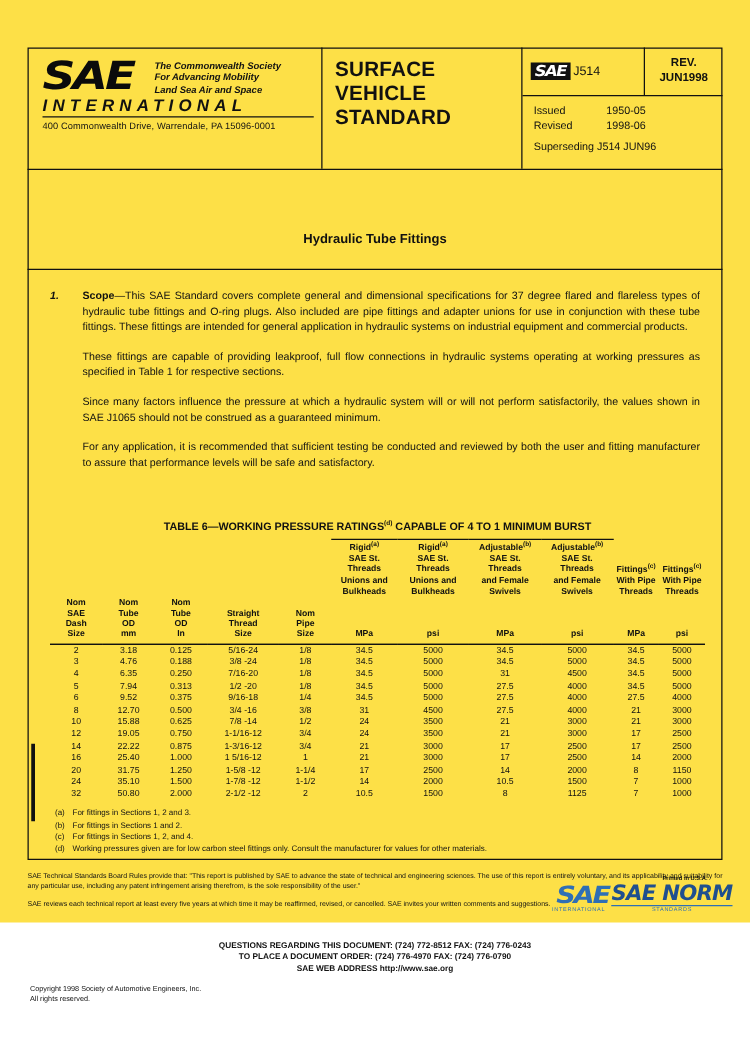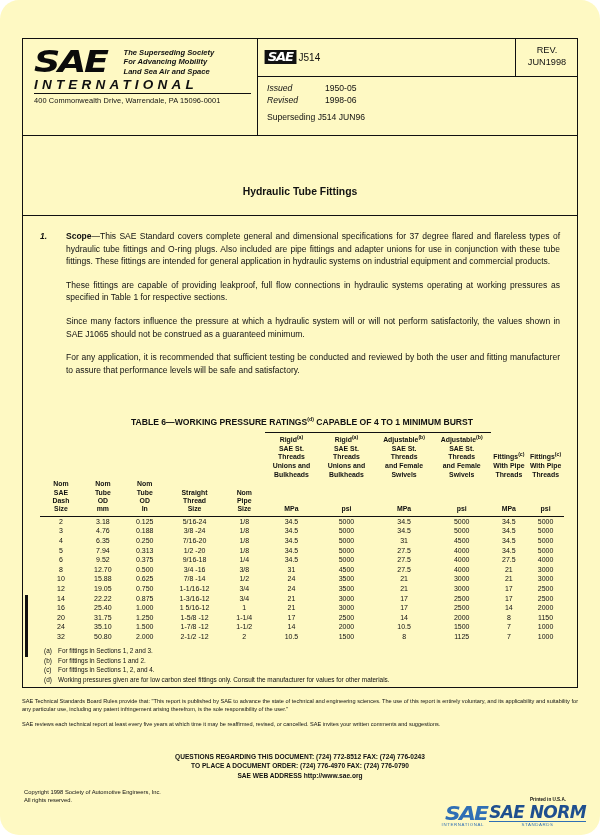--- a/index.html
+++ b/index.html
@@ -13,23 +13,22 @@
     height: 835px;
     font-family: "Liberation Sans", sans-serif;
     color: #111111;
     position: relative;
     overflow: hidden;
   }
   .page {
     position: absolute;
     left: 0; top: 0;
     width: 600px;
-    height: 835px;
-    background: #fef9c3;
-    border-radius: 19px;
+    height: 738px;
+    background: #fde047;
   }
   
   .frame {
     position: absolute;
     left: 22px;
     top: 38px;
     width: 556px;
     height: 650px;
     border: 1.6px solid #111;
     box-sizing: border-box;
@@ -126,31 +125,31 @@
     background: #111;
     color: #fff;
     padding: 0 3px;
     transform: scaleX(1.1);
   }
   .meta-docid { font-size: 10px; font-weight: normal; }
   .meta-rev {
     width: 62px;
     text-align: center;
     font-size: 9.2px;
-    font-weight: normal;
+    font-weight: bold;
     line-height: 12px;
     padding-top: 6px;
     box-sizing: border-box;
   }
   .meta-dates {
     padding: 5px 0 0 9px;
     font-size: 8.6px;
     line-height: 12.4px;
   }
-  .meta-dates .dl { display: inline-block; width: 58px; font-style: italic; }
+  .meta-dates .dl { display: inline-block; width: 58px; }
   .meta-sup { margin-top: 4px; font-size: 8.6px; }
   
   .submitted {
     position: absolute;
     left: 22px; top: 136px;
     width: 556px; height: 28px;
     box-sizing: border-box;
     border-bottom: 1.4px solid #111;
     text-align: center;
     font-size: 7.8px;
@@ -336,29 +335,34 @@
 <div class="page">
 
   <div class="frame"></div>
 
   <div class="hdr">
 
     <div class="hdr-logo">
       <div class="sae-row">
         <div class="sae-word">SAE</div>
         <div class="sae-tag">
-          <div>The Superseding Society</div>
+          <div>The Commonwealth Society</div>
           <div>For Advancing Mobility</div>
           <div>Land Sea Air and Space</div>
         </div>
       </div>
       <div class="intl">INTERNATIONAL</div>
       <div class="addr">400 Commonwealth Drive, Warrendale, PA 15096-0001</div>
     </div>
 
+    <div class="hdr-title">
+      <div>SURFACE</div>
+      <div>VEHICLE</div>
+      <div>STANDARD</div>
+    </div>
 
     <div class="hdr-meta">
       <div class="meta-top">
         <div class="meta-num">
           <span class="sae-mini">SAE</span>
           <span class="meta-docid">J514</span>
         </div>
         <div class="meta-rev">
           <div>REV.</div>
           <div>JUN1998</div>

